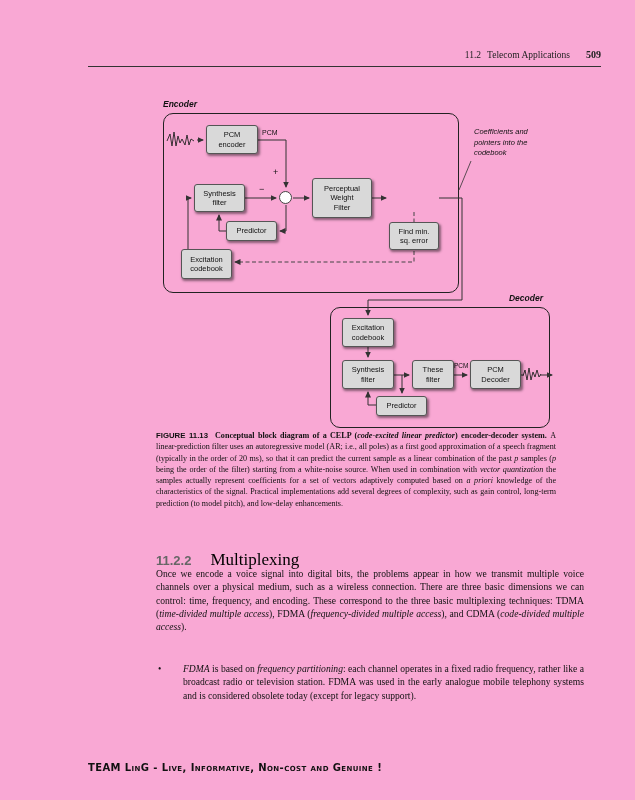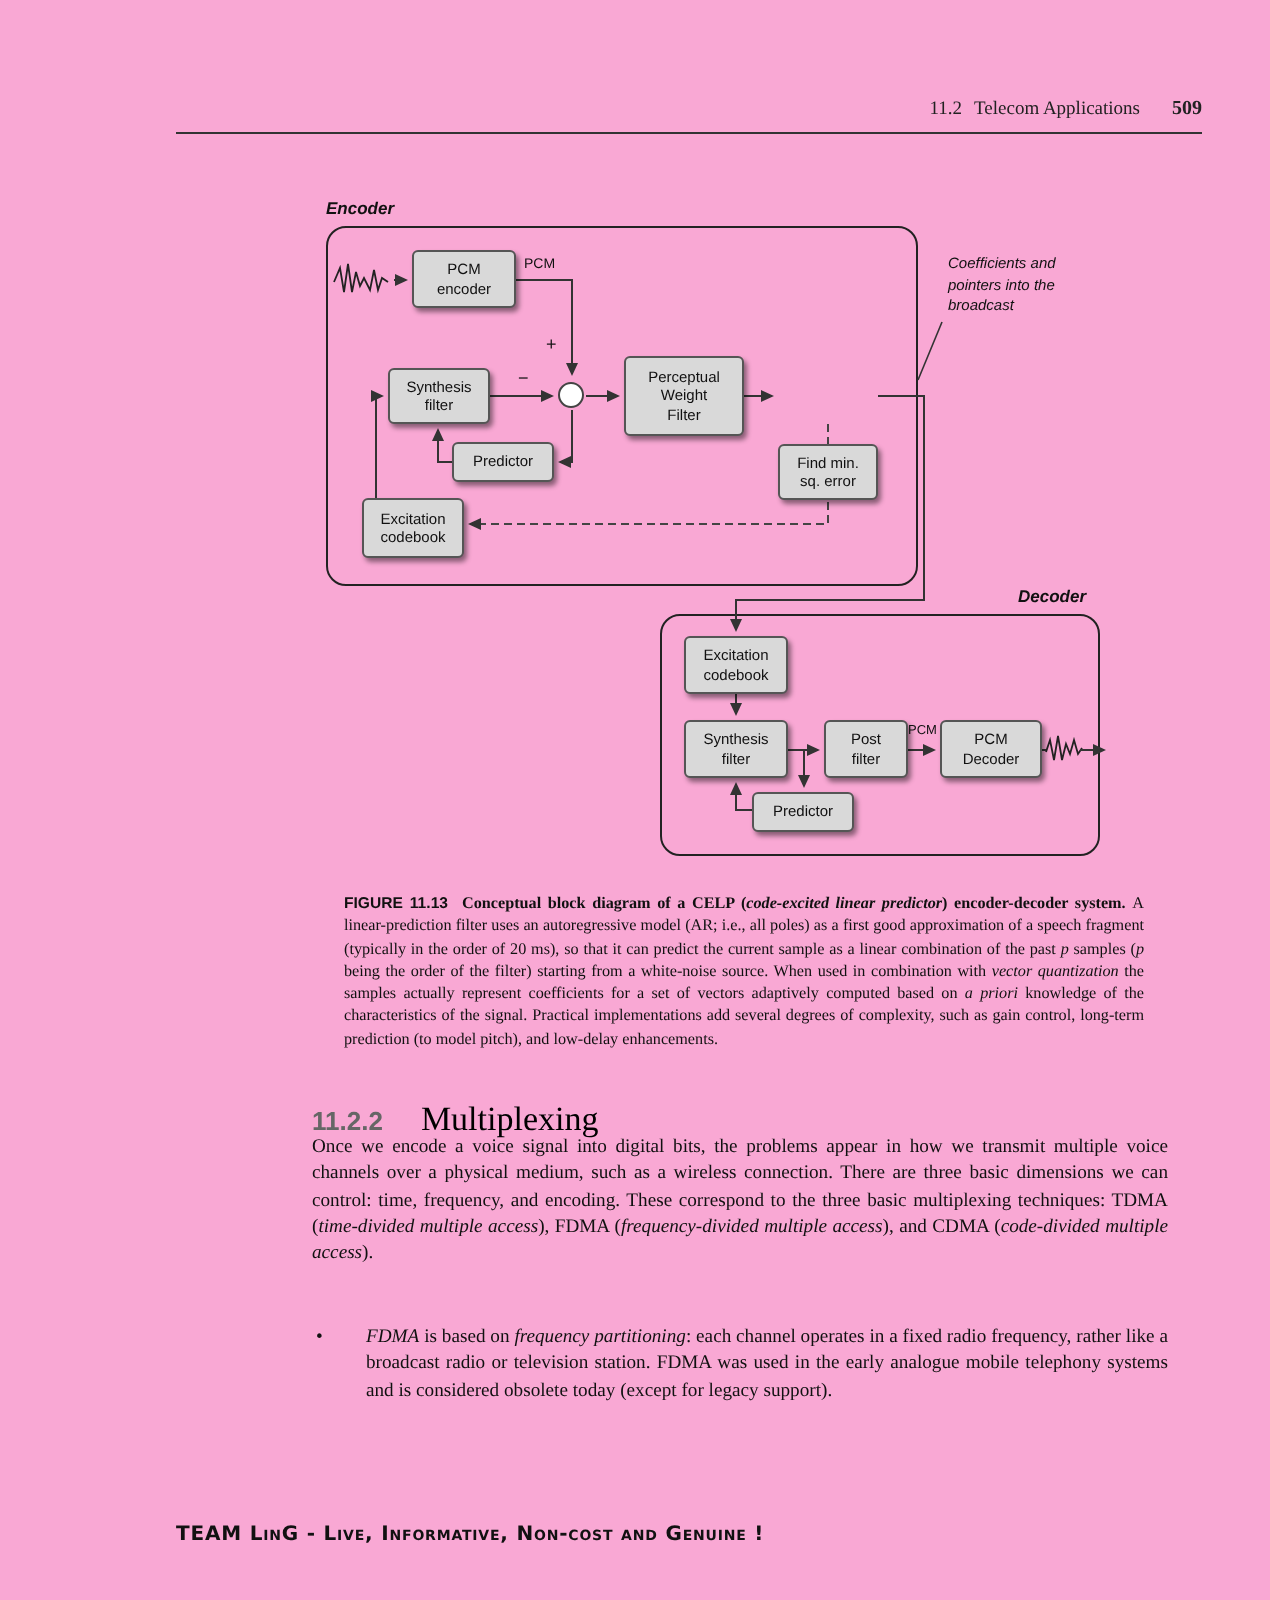--- a/index.html
+++ b/index.html
@@ -36,21 +36,21 @@
   .dec-label { left:483px; top:293px; width:60px; text-align:right; }
   .pcm-enc { left:262px; top:129px; font-size:7px; }
   .pcm-dec { left:454px; top:362px; font-size:6.5px; }
   .plus  { left:273px; top:167px; font-size:9px; }
   .minus { left:259px; top:184px; font-size:9px; }
   .annot { left:474px; top:127px; width:84px; font-size:7.5px; font-style:italic;
            line-height:10.5px; white-space:pre-line; }
 
   
   .caption { position:absolute; left:156px; top:430px; width:400px; font-size:8.1px;
-             line-height:11.3px; text-align:justify; margin:16px; }
+             line-height:11.3px; text-align:justify; margin:0; }
   .cap-label { font-family:"Liberation Sans", sans-serif; font-weight:bold; font-size:7.8px;
                margin-right:7px; }
   .cap-b  { font-weight:bold; }
   .cap-bi { font-weight:bold; font-style:italic; }
   .it { font-style:italic; }
 
   
   .sec-head { position:absolute; left:156px; top:550px; display:flex; align-items:baseline;gap:16px; }
   .sec-num { font-family:"Liberation Sans", sans-serif; font-weight:bold; font-size:13px; color:#666; }
   .sec-title { font-size:17px; color:#000; margin-left:3px; }
@@ -122,29 +122,29 @@
 sq. error</div>
   <div class="box" style="left:226px;top:221px;width:51px;height:20px;">Predictor</div>
   <div class="box" style="left:181px;top:249px;width:51px;height:30px;">Excitation
 codebook</div>
   <div class="sum"></div>
   <div class="lbl pcm-enc">PCM</div>
   <div class="lbl plus">+</div>
   <div class="lbl minus">−</div>
   <div class="lbl annot">Coefficients and
 pointers into the
-broadcast</div>
+codebook</div>
 
   <div class="lbl blk-label dec-label">Decoder</div>
   <div class="box" style="left:342px;top:318px;width:52px;height:29px;">Excitation
 codebook</div>
   <div class="box" style="left:342px;top:360px;width:52px;height:29px;">Synthesis
 filter</div>
   <div class="box" style="left:376px;top:396px;width:51px;height:20px;">Predictor</div>
-  <div class="box" style="left:412px;top:360px;width:42px;height:29px;">Post
+  <div class="box" style="left:412px;top:360px;width:42px;height:29px;">These
 filter</div>
   <div class="box" style="left:470px;top:360px;width:51px;height:29px;">PCM
 Decoder</div>
   <div class="lbl pcm-dec">PCM</div>
 
   <p class="caption"><span class="cap-label">FIGURE 11.13</span><span class="cap-b">Conceptual block diagram of a CELP (</span><span class="cap-bi">code-excited linear predictor</span><span class="cap-b">) encoder-decoder system. </span><span>A linear-prediction filter uses an autoregressive model (AR; i.e., all poles) as a first good approximation of a speech fragment (typically in the order of 20 ms), so that it can predict the current sample as a linear combination of the past </span><span class="it">p</span><span> samples (</span><span class="it">p</span><span> being the order of the filter) starting from a white-noise source. When used in combination with </span><span class="it">vector quantization</span><span> the samples actually represent coefficients for a set of vectors adaptively computed based on </span><span class="it">a priori</span><span> knowledge of the characteristics of the signal. Practical implementations add several degrees of complexity, such as gain control, long-term prediction (to model pitch), and low-delay enhancements.</span></p>
 
   <div class="sec-head">
       <span class="sec-num">11.2.2</span>
       <span class="sec-title">Multiplexing</span>

